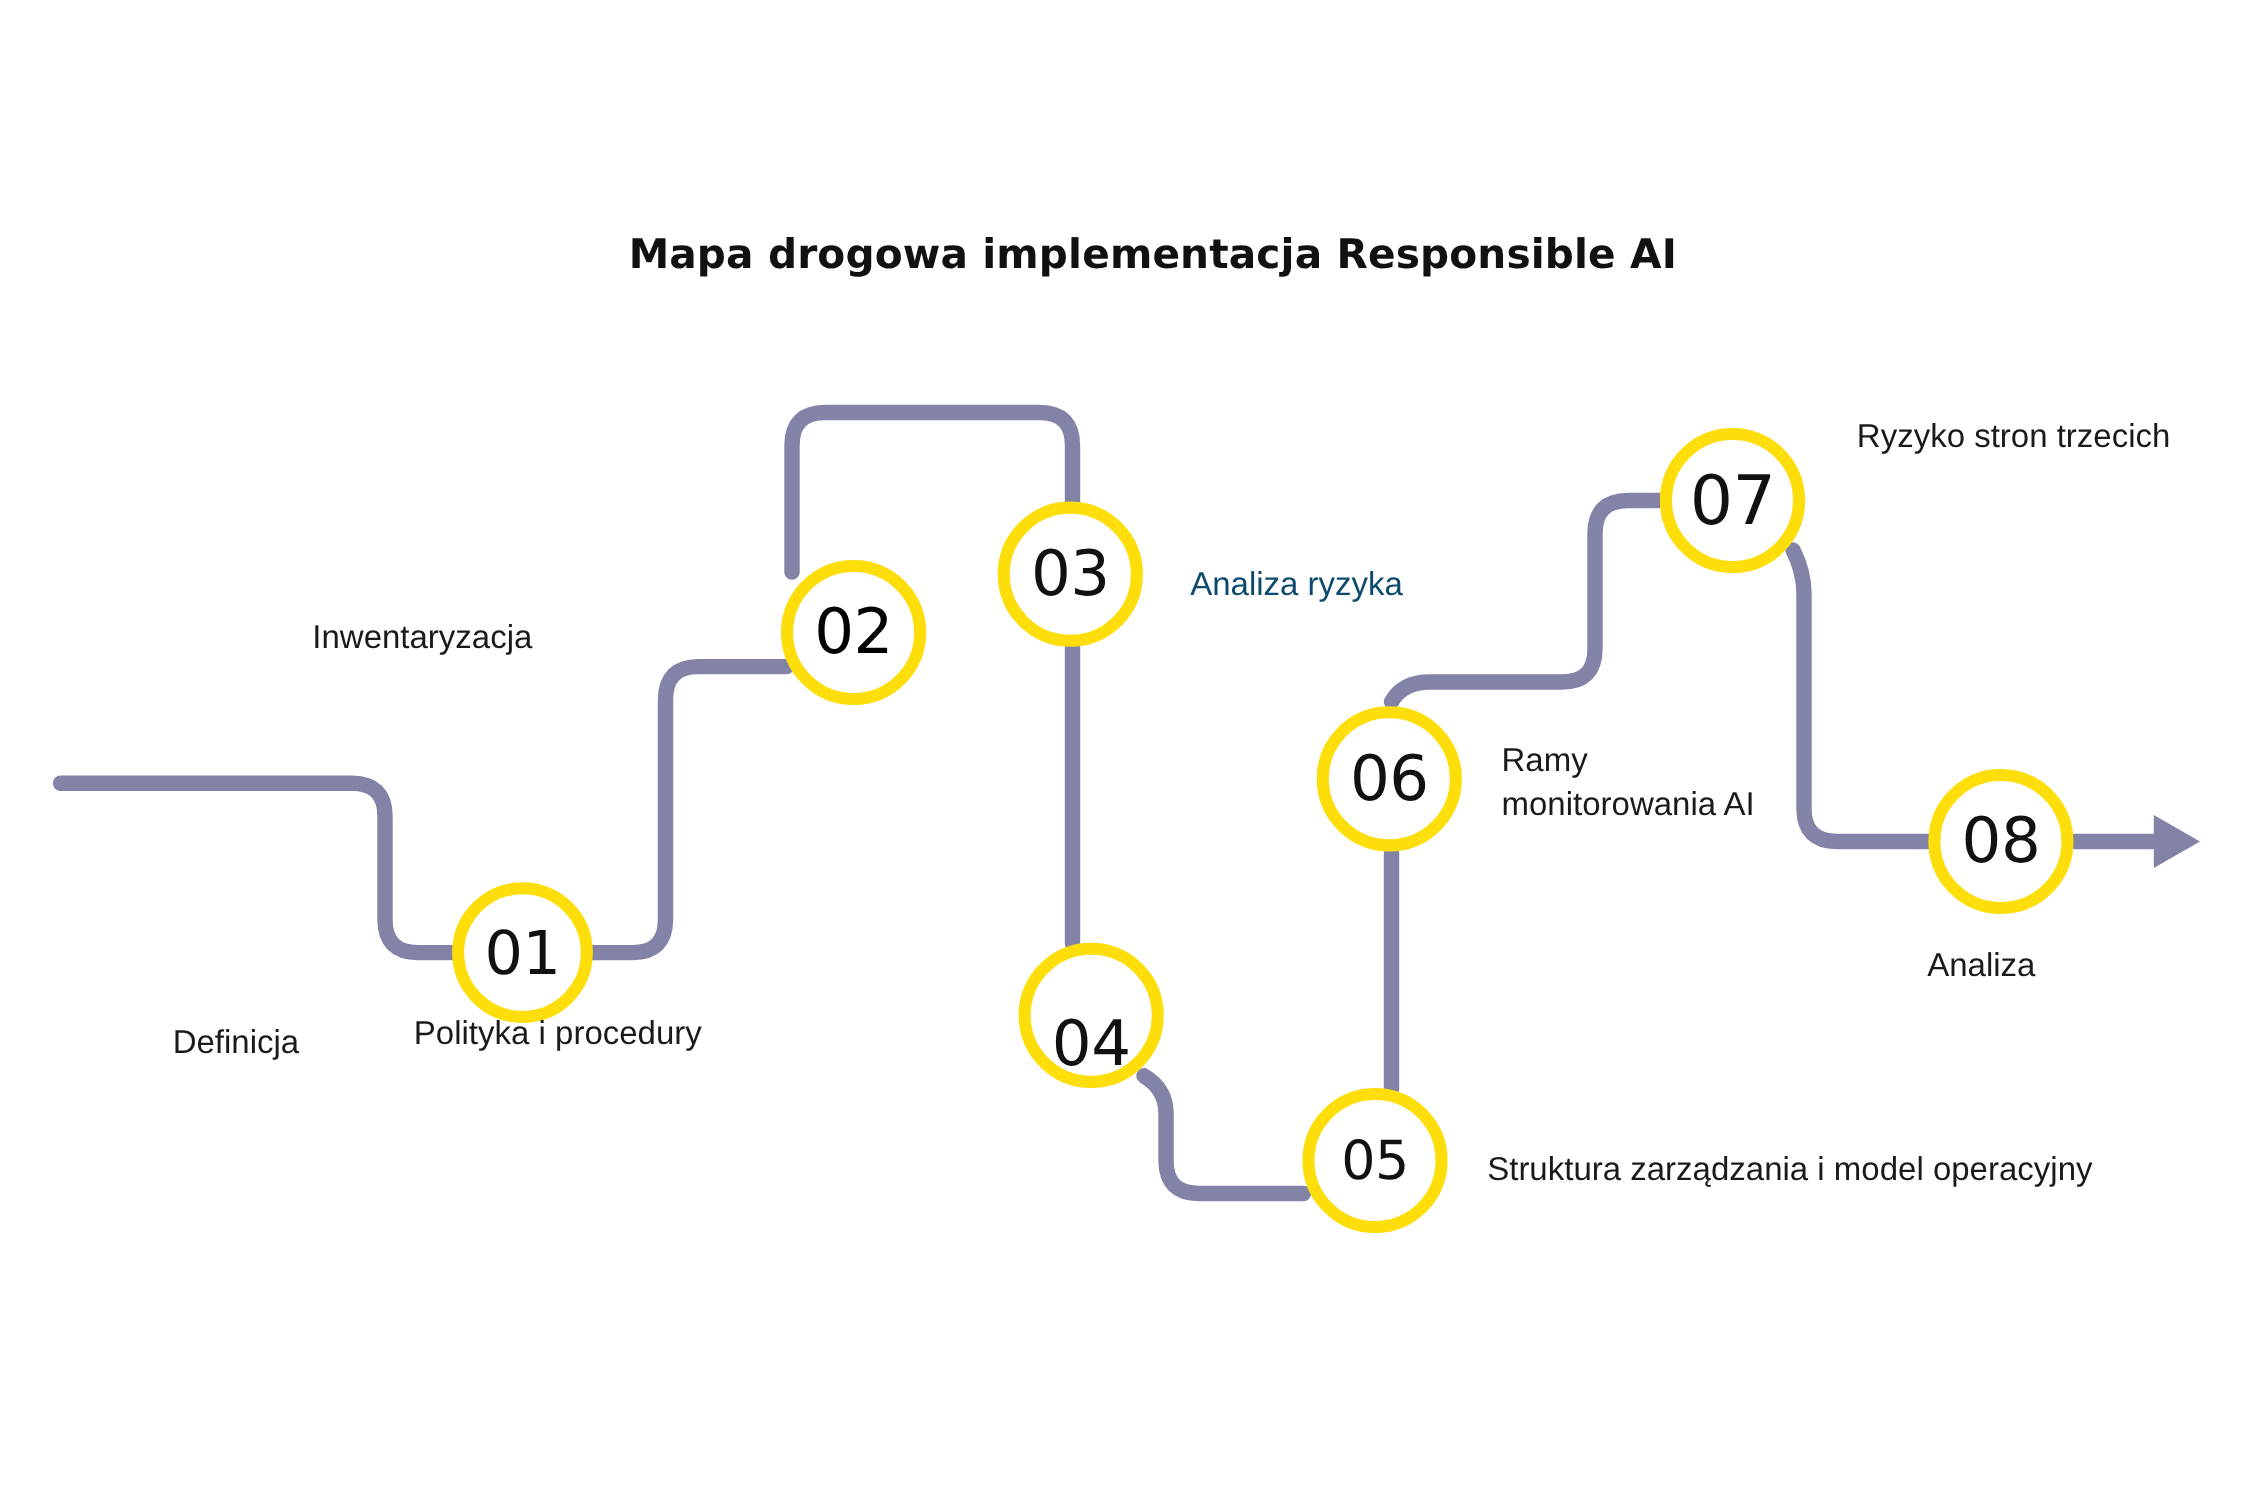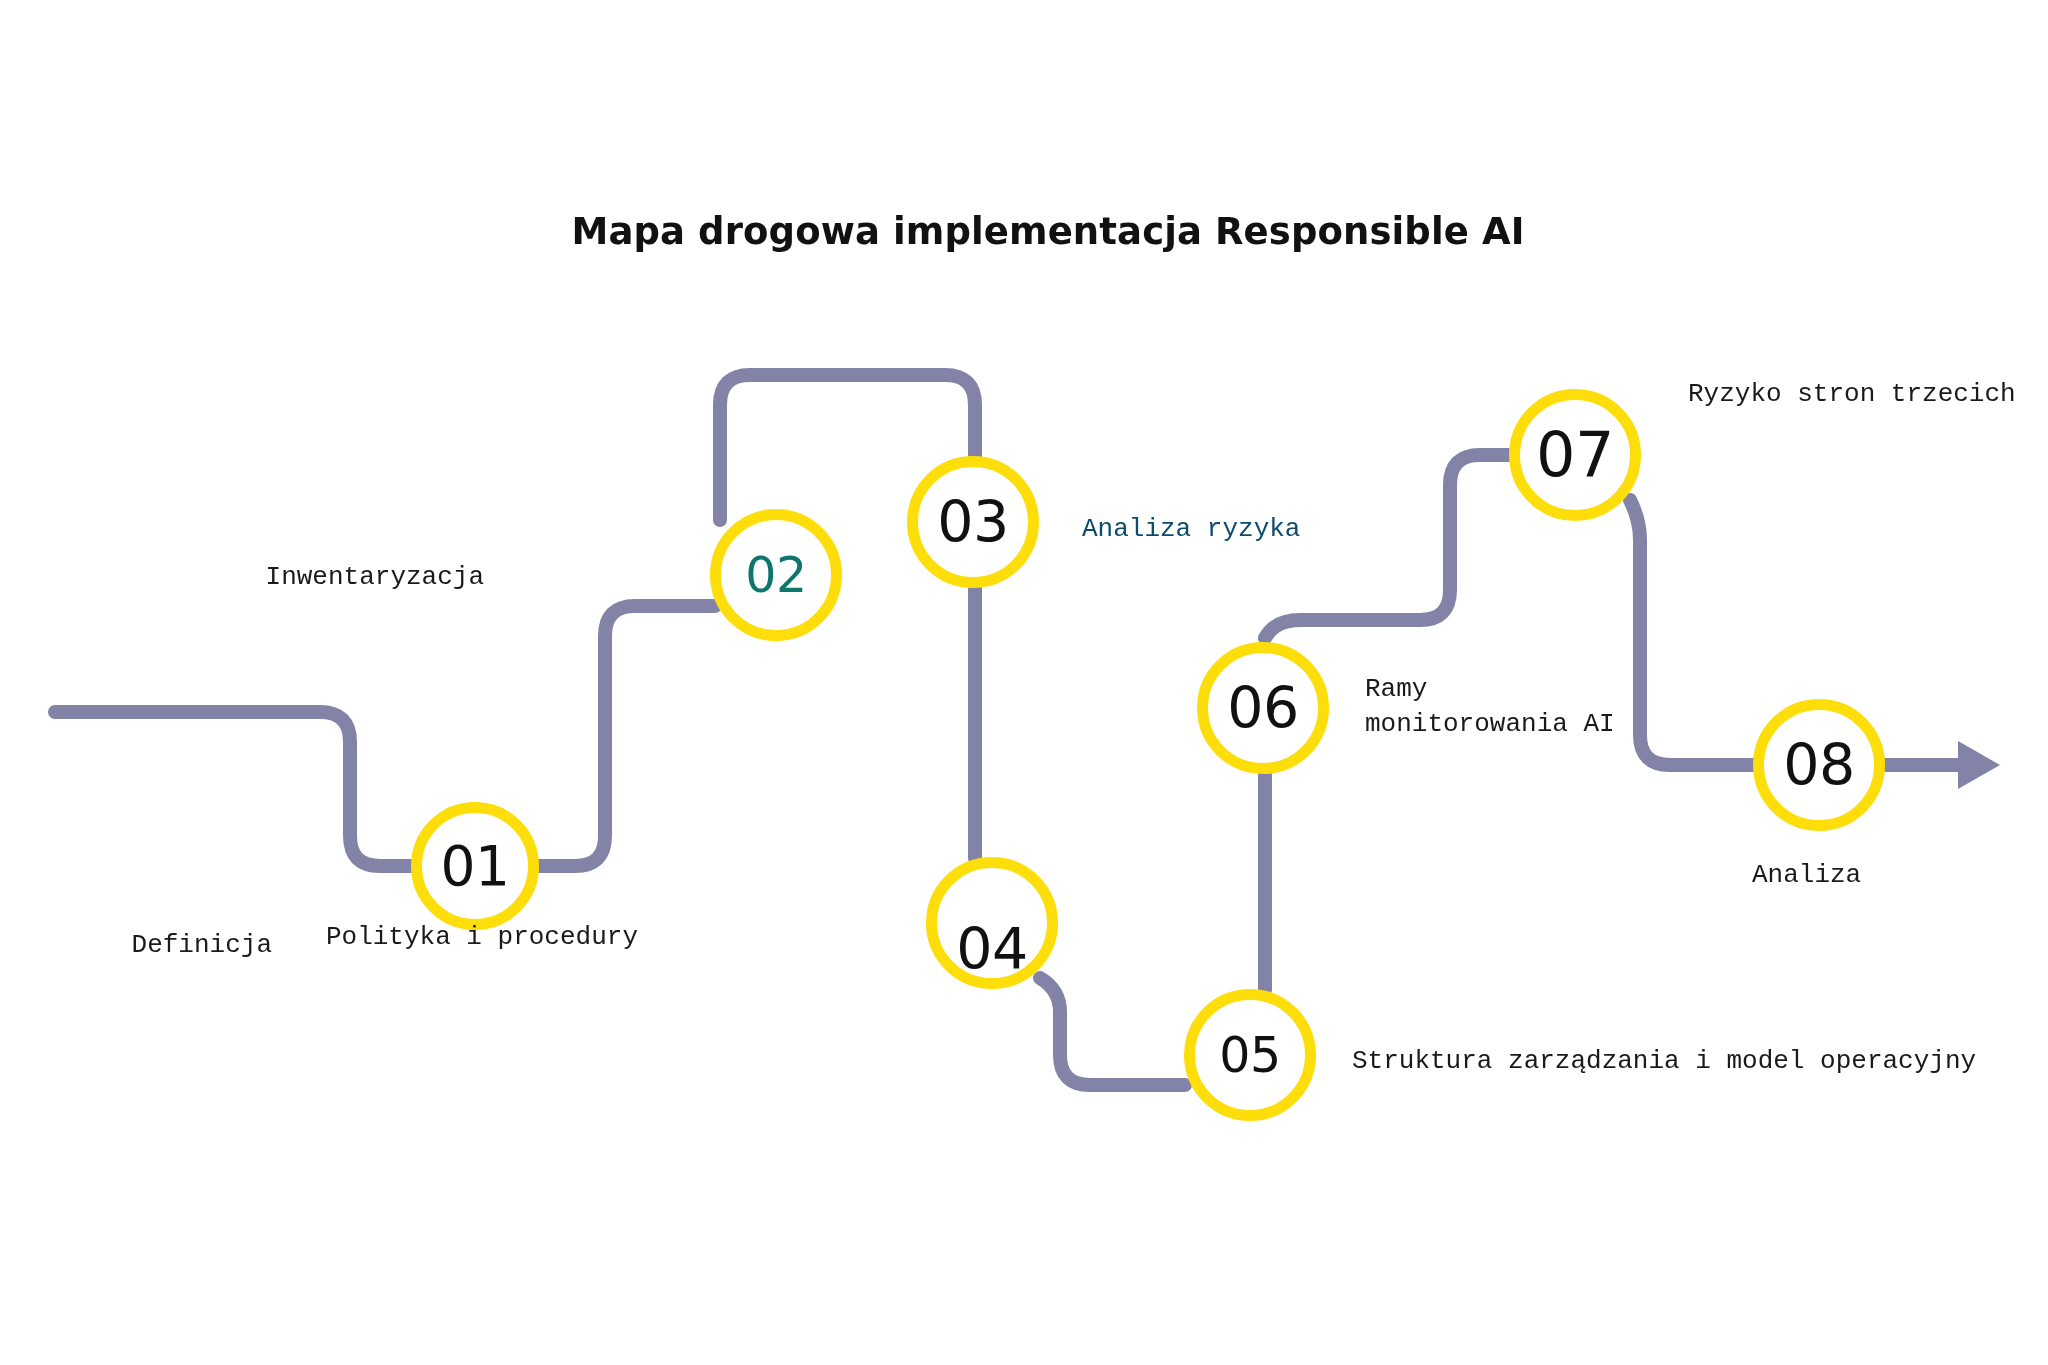--- a/index.html
+++ b/index.html
@@ -57,23 +57,23 @@
   }
   .step-number {
     font-family: "DejaVu Sans", sans-serif;
     font-weight: 400;
     color: #111111;
     line-height: 1;
     letter-spacing: -0.5px;
   }
   .step-label {
     position: absolute;
-    font-family: Liberation Mono, monospace;
+    font-family: Liberation Sans, sans-serif;
     font-weight: 400;
-    font-size: 26px;
+    font-size: 30px;
     color: #1a1a1a;
     line-height: 1.33;
     white-space: pre-line;
   }
   .lbl-right { text-align: left; }
   .lbl-left  { text-align: right; }
 </style>
 </head>
 <body>
 
@@ -85,21 +85,21 @@
     <path id="connector-line" fill="none" stroke-linecap="round" stroke-linejoin="round" d="M 55 712 L 320 712 Q 350 712 350 742 L 350 836 Q 350 866 380 866 L 420 866 M 530 866 L 575 866 Q 605 866 605 836 L 605 636 Q 605 606 635 606 L 715 606 M 720 520 L 720 405 Q 720 375 750 375 L 945 375 Q 975 375 975 405 L 975 462 M 975 585 L 975 858 M 1040 978 Q 1060 990 1060 1012 L 1060 1055 Q 1060 1085 1090 1085 L 1185 1085 M 1265 990 L 1265 775 M 1265 638 Q 1275 620 1300 620 L 1420 620 Q 1450 620 1450 590 L 1450 485 Q 1450 455 1480 455 L 1512 455 M 1630 500 Q 1640 520 1640 540 L 1640 735 Q 1640 765 1670 765 L 1755 765 M 1886 765 L 1965 765" stroke="#8283A6" stroke-width="14"></path>
     <polygon id="connector-arrow" points="1958,741 2000,765 1958,789" fill="#8283A6"></polygon>
   </svg>
 
   <div id="nodes-layer">
       <div class="step-node" style="left: 411px; top: 802px; width: 128px; height: 128px; border: 11px solid rgb(253, 221, 10);">
         <span class="step-number" style="font-size: 55px; color: rgb(17, 17, 17);">01</span>
       </div>
       <div class="step-label lbl-left" style="color: rgb(26, 26, 26); top: 928px; left: 0px; width: 272px;">Definicja</div>
       <div class="step-node" style="left: 710px; top: 509px; width: 132px; height: 132px; border: 11px solid rgb(253, 221, 10);">
-        <span class="step-number" style="font-size: 49px; color: #0f766e;">02</span>
+        <span class="step-number" style="font-size: 57px; color: #000000;">02</span>
       </div>
       <div class="step-label lbl-left" style="color: rgb(26, 26, 26); top: 560px; left: 0px; width: 484px;">Inwentaryzacja</div>
       <div class="step-node" style="left: 907px; top: 456px; width: 132px; height: 132px; border: 11px solid rgb(253, 221, 10);">
         <span class="step-number" style="font-size: 57px; color: rgb(17, 17, 17);">03</span>
       </div>
       <div class="step-label lbl-right" style="color: #0c4a6e; top: 512px; left: 1082px;">Analiza ryzyka</div>
       <div class="step-node" style="left: 926px; top: 857px; width: 132px; height: 132px; border: 11px solid rgb(253, 221, 10); align-items: flex-end;">
         <span class="step-number" style="font-size: 57px; color: rgb(17, 17, 17);">04</span>
       </div>
       <div class="step-label lbl-left" style="color: rgb(26, 26, 26); top: 920px; left: 0px; width: 638px;">Polityka i procedury</div>

